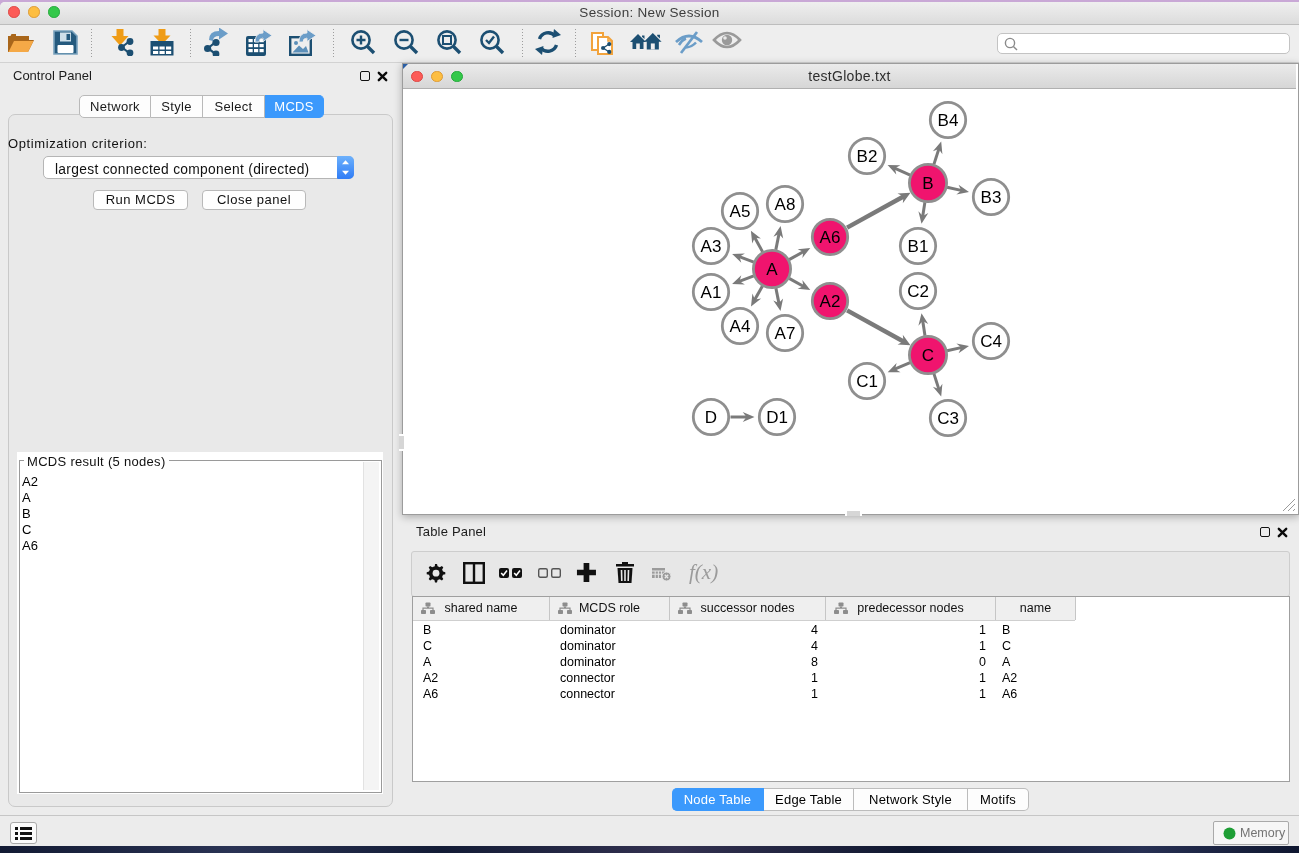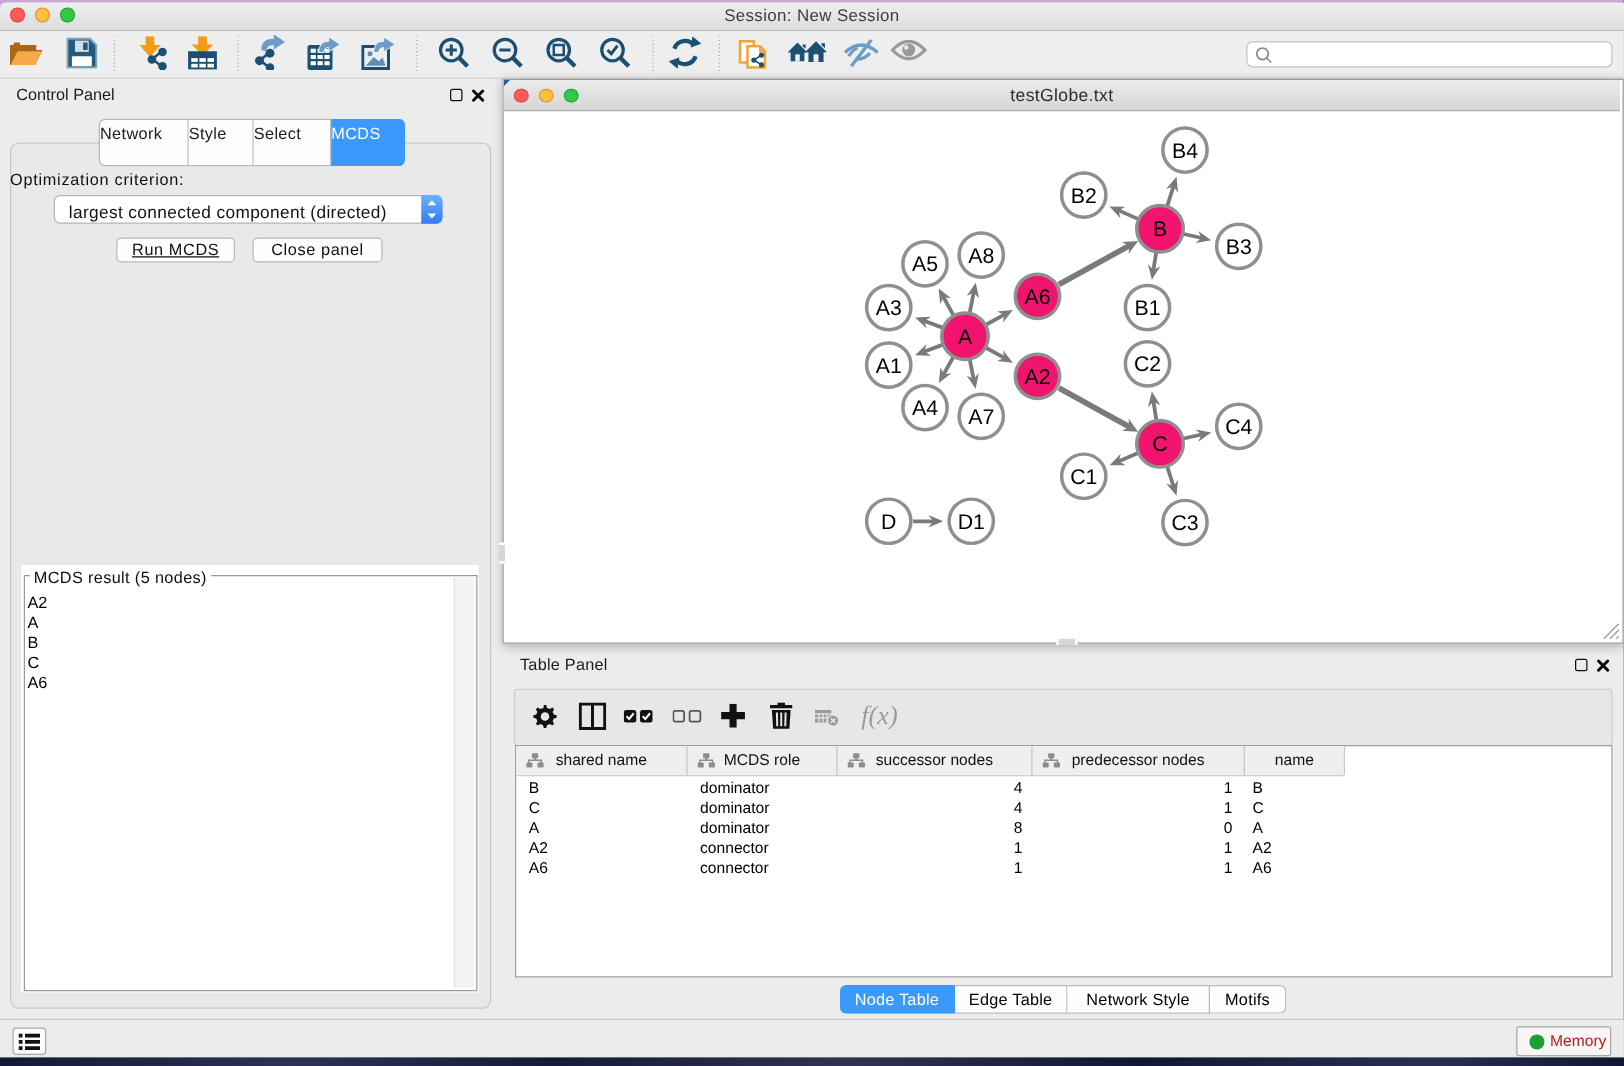--- a/index.html
+++ b/index.html
@@ -11,21 +11,21 @@
 .tl{width:11.5px;height:11.5px;border-radius:50%;top:4px;box-sizing:border-box;}
 #ttext{top:3px;left:0;width:1299px;text-align:center;font-size:13.5px;color:#3d3d3d;letter-spacing:.3px;}
 #toolbar{top:23px;left:0;width:1299px;height:37px;background:#eeeeee;border-bottom:1px solid #d2d2d2;}
 .sep{top:4px;width:1px;height:30px;background-image:linear-gradient(#9d9d9d 33%,rgba(0,0,0,0) 0%);background-size:1px 3px;}
 #search{top:8px;left:997px;width:291px;height:19px;background:#fff;border:1px solid #c3c3c3;border-radius:5px;}
 
 #cptitle{top:68px;left:13px;font-size:13px;color:#1c1c1c;text-align:right;}
 .floatbtn{width:10px;height:10px;border:1.7px solid #111;border-radius:2px;box-sizing:border-box;}
 #cpanel{top:114px;left:8px;width:383px;height:691px;background:#e9e9e9;border:1px solid #c9c9c9;border-radius:7px;}
 .tabs{display:flex;height:22px;}
-.tab{box-sizing:border-box;height:38px;line-height:21px;font-size:13px;color:#1a1a1a;text-align:left;background:#fdfdfd;border:1px solid #b9b9b9;border-left:none;letter-spacing:.3px;}
+.tab{box-sizing:border-box;height:23px;line-height:21px;font-size:13px;color:#1a1a1a;text-align:center;background:#fdfdfd;border:1px solid #b9b9b9;border-left:none;letter-spacing:.3px;}
 .tab.first{border-left:1px solid #b9b9b9;border-radius:5px 0 0 5px;}
 .tab.last{border-radius:0 5px 5px 0;}
 .tab.sel{background:#3b99fc;color:#fff;border-color:#3b99fc;}
 #optlabel{top:136px;left:8px;width:384px;font-size:13px;color:#111;letter-spacing:.6px;}
 #combo{top:156px;left:43px;width:309px;height:21px;background:#fff;border:1px solid #b5b5b5;border-radius:5px;}
 #combotext{top:5px;left:11px;font-size:13.8px;color:#111;letter-spacing:.3px;}
 #stepper{top:-1px;right:-1px;width:17px;height:23px;border-radius:1px 5px 5px 1px;background:linear-gradient(#6db1fc,#2f7cf6);}
 .btn{box-sizing:border-box;height:20px;background:#fefefe;border:1px solid #b9b9b9;border-radius:4px;font-size:13px;color:#111;text-align:center;line-height:18px;letter-spacing:.5px;}
 
 #mcdswhite{top:452px;left:17px;width:366px;height:342px;background:#fff;}
@@ -221,21 +221,21 @@
   </div>
 </div>
 <div class="abs" id="optlabel">Optimization criterion:</div>
 <div class="abs" id="combo">
   <div class="abs" id="combotext">largest connected component (directed)</div>
   <div class="abs" id="stepper"><svg width="17" height="23" viewBox="0 0 17 23">
           <path d="M8.5 4.2 L12 8.2 L5 8.2 Z" fill="#fff"></path>
           <path d="M8.5 18.8 L12 14.8 L5 14.8 Z" fill="#fff"></path>
         </svg></div>
 </div>
-<div class="abs btn" style="top:190px;left:93px;width:95px;text-decoration:underline;">Run MCDS</div>
+<div class="abs btn" style="top:190px;left:93px;width:95px;">Run MCDS</div>
 <div class="abs btn" style="top:190px;left:202px;width:104px;">Close panel</div>
 <div class="abs" id="mcdswhite"></div>
 <div class="abs" id="mcdsborder"></div>
 <div class="abs" id="mcdsscroll"></div>
 <div class="abs" id="mcdslabel">MCDS result (5 nodes)</div>
 <div class="abs mcdsitem" style="top:474px;">A2</div>
 <div class="abs mcdsitem" style="top:490px;">A</div>
 <div class="abs mcdsitem" style="top:506px;">B</div>
 <div class="abs mcdsitem" style="top:522px;">C</div>
 <div class="abs mcdsitem" style="top:538px;">A6</div>
@@ -480,16 +480,16 @@
           <rect x="6" y="6" width="12" height="3"></rect>
           <rect x="1" y="11" width="3" height="3"></rect>
           <rect x="6" y="11" width="12" height="3"></rect>
         </g>
       </svg>
     </div>
 <div class="abs" id="membtn">
       <svg width="13" height="13" style="position:absolute;left:9px;top:5px;">
         <circle cx="6.5" cy="6.5" r="6" fill="#1e9e35"></circle>
       </svg>
-      <span style="position:absolute;left:26px;top:4px;font-size:12.5px;color:#b91c1c;text-align:center;">Memory</span>
+      <span style="position:absolute;left:26px;top:4px;font-size:12.5px;color:#737373;text-align:center;">Memory</span>
     </div>
 <div class="abs" id="desktop-bot"></div>
 </div>
 
 </body></html>

